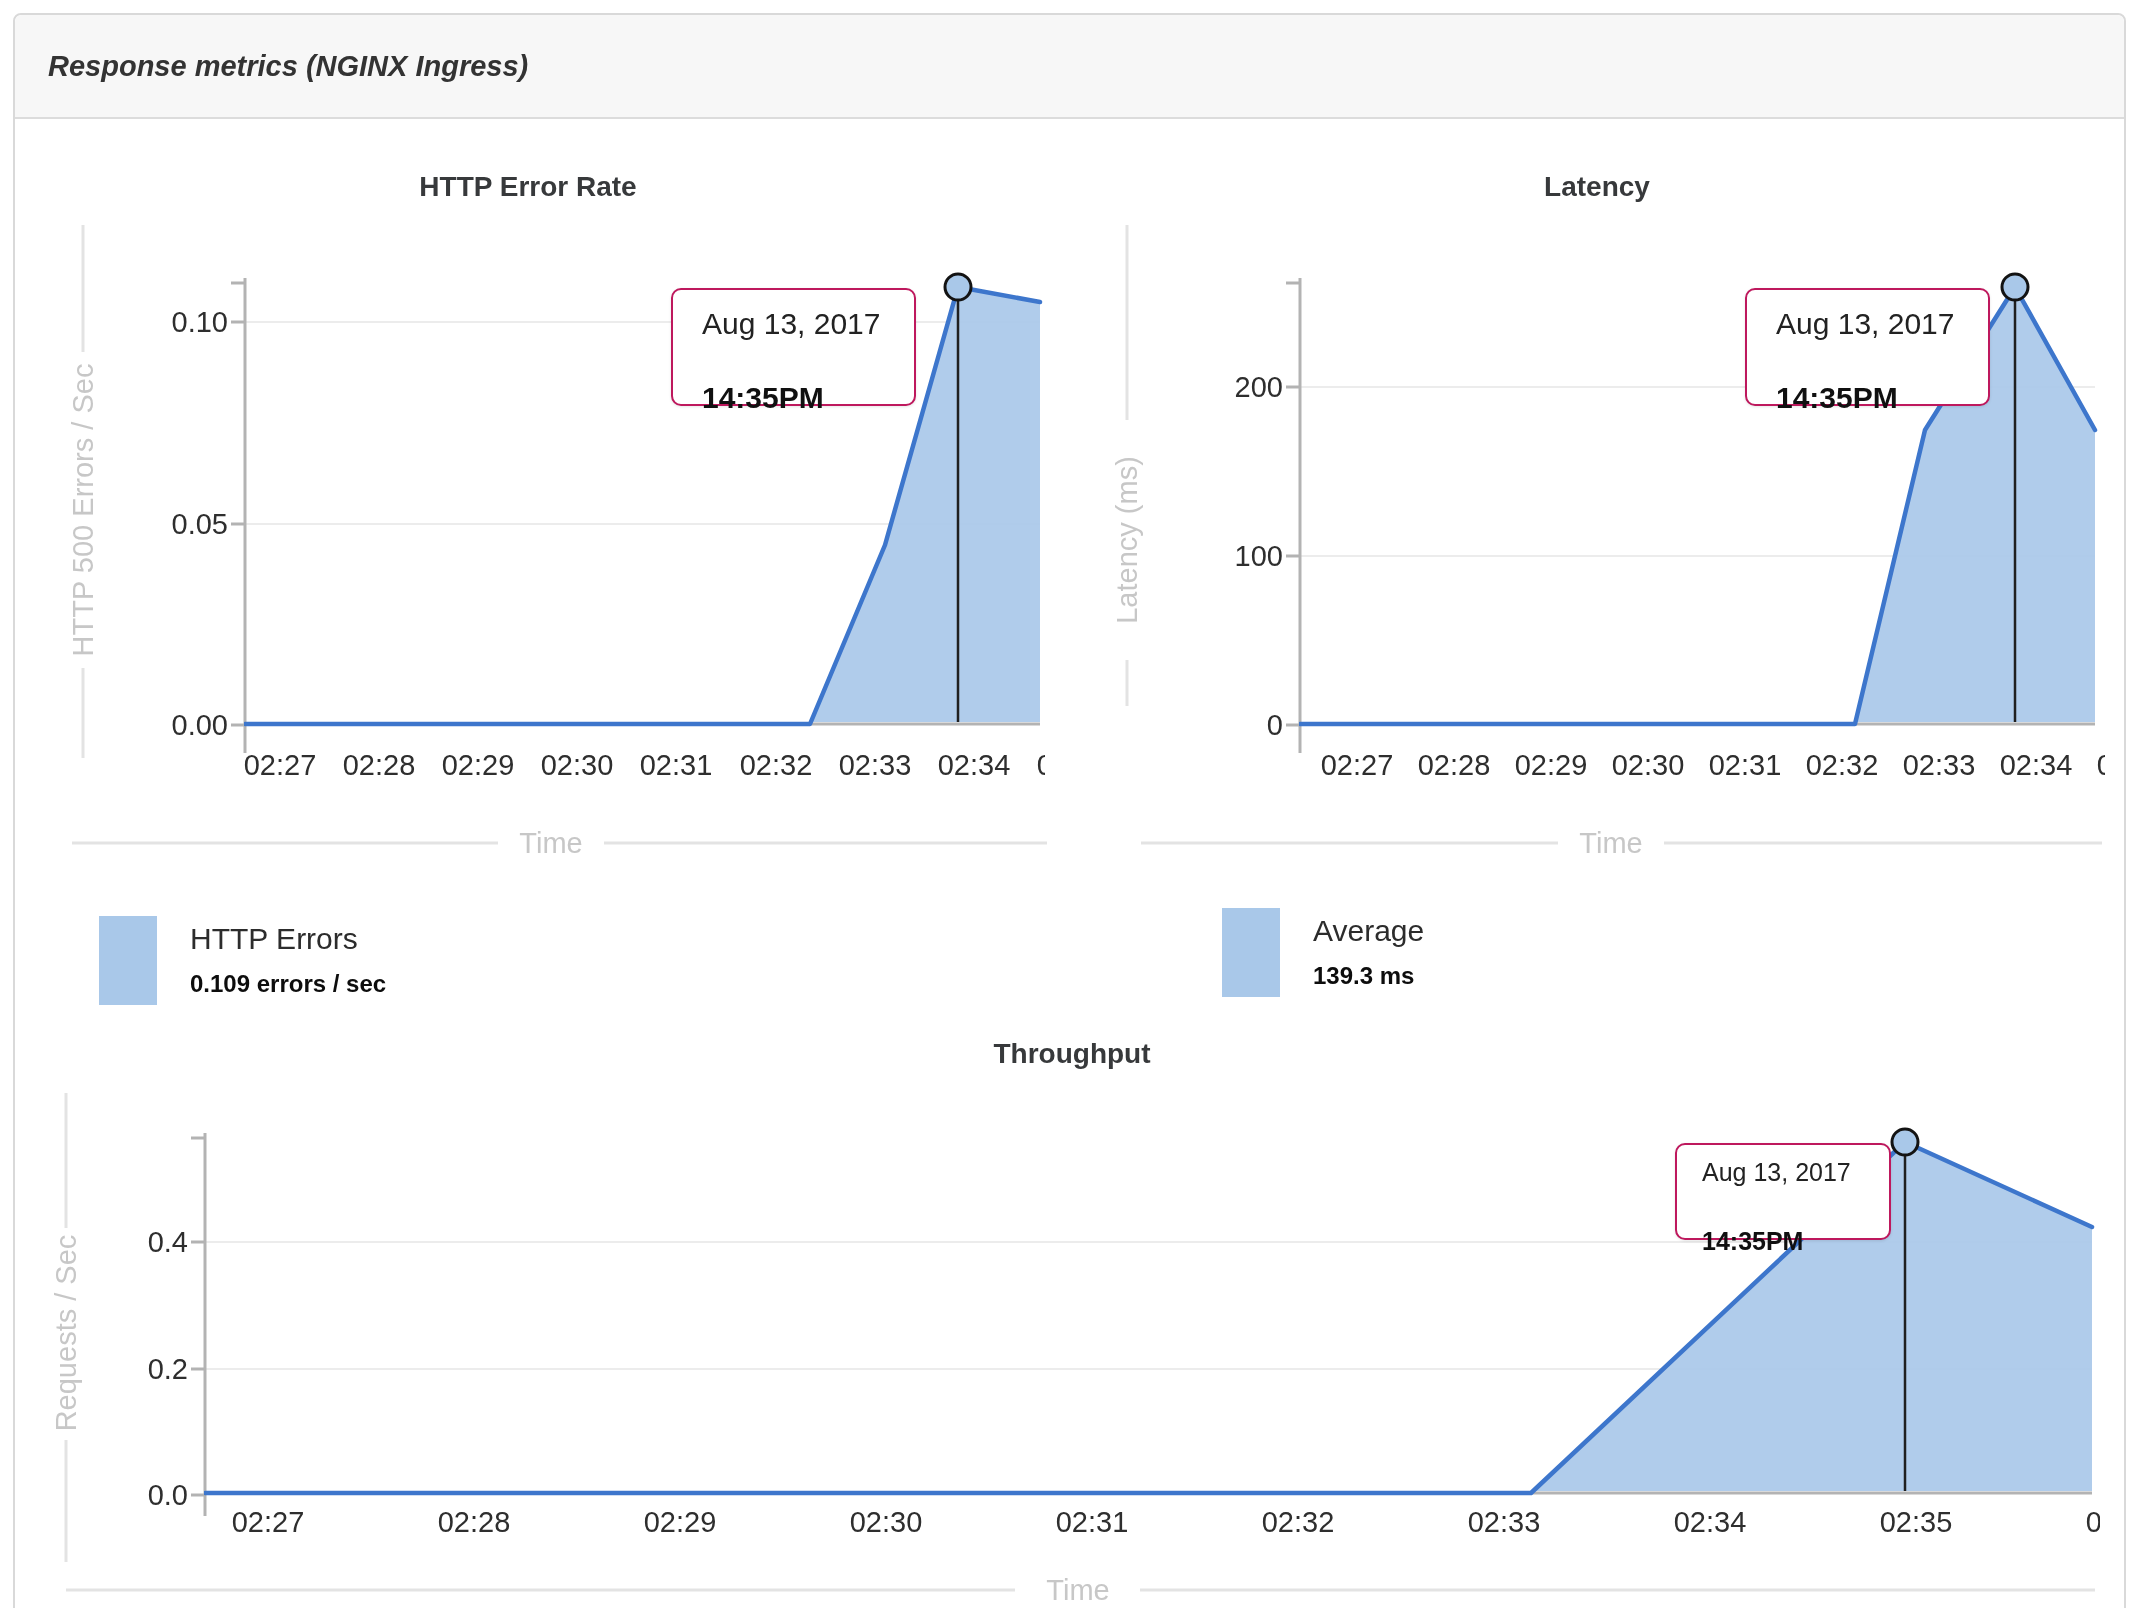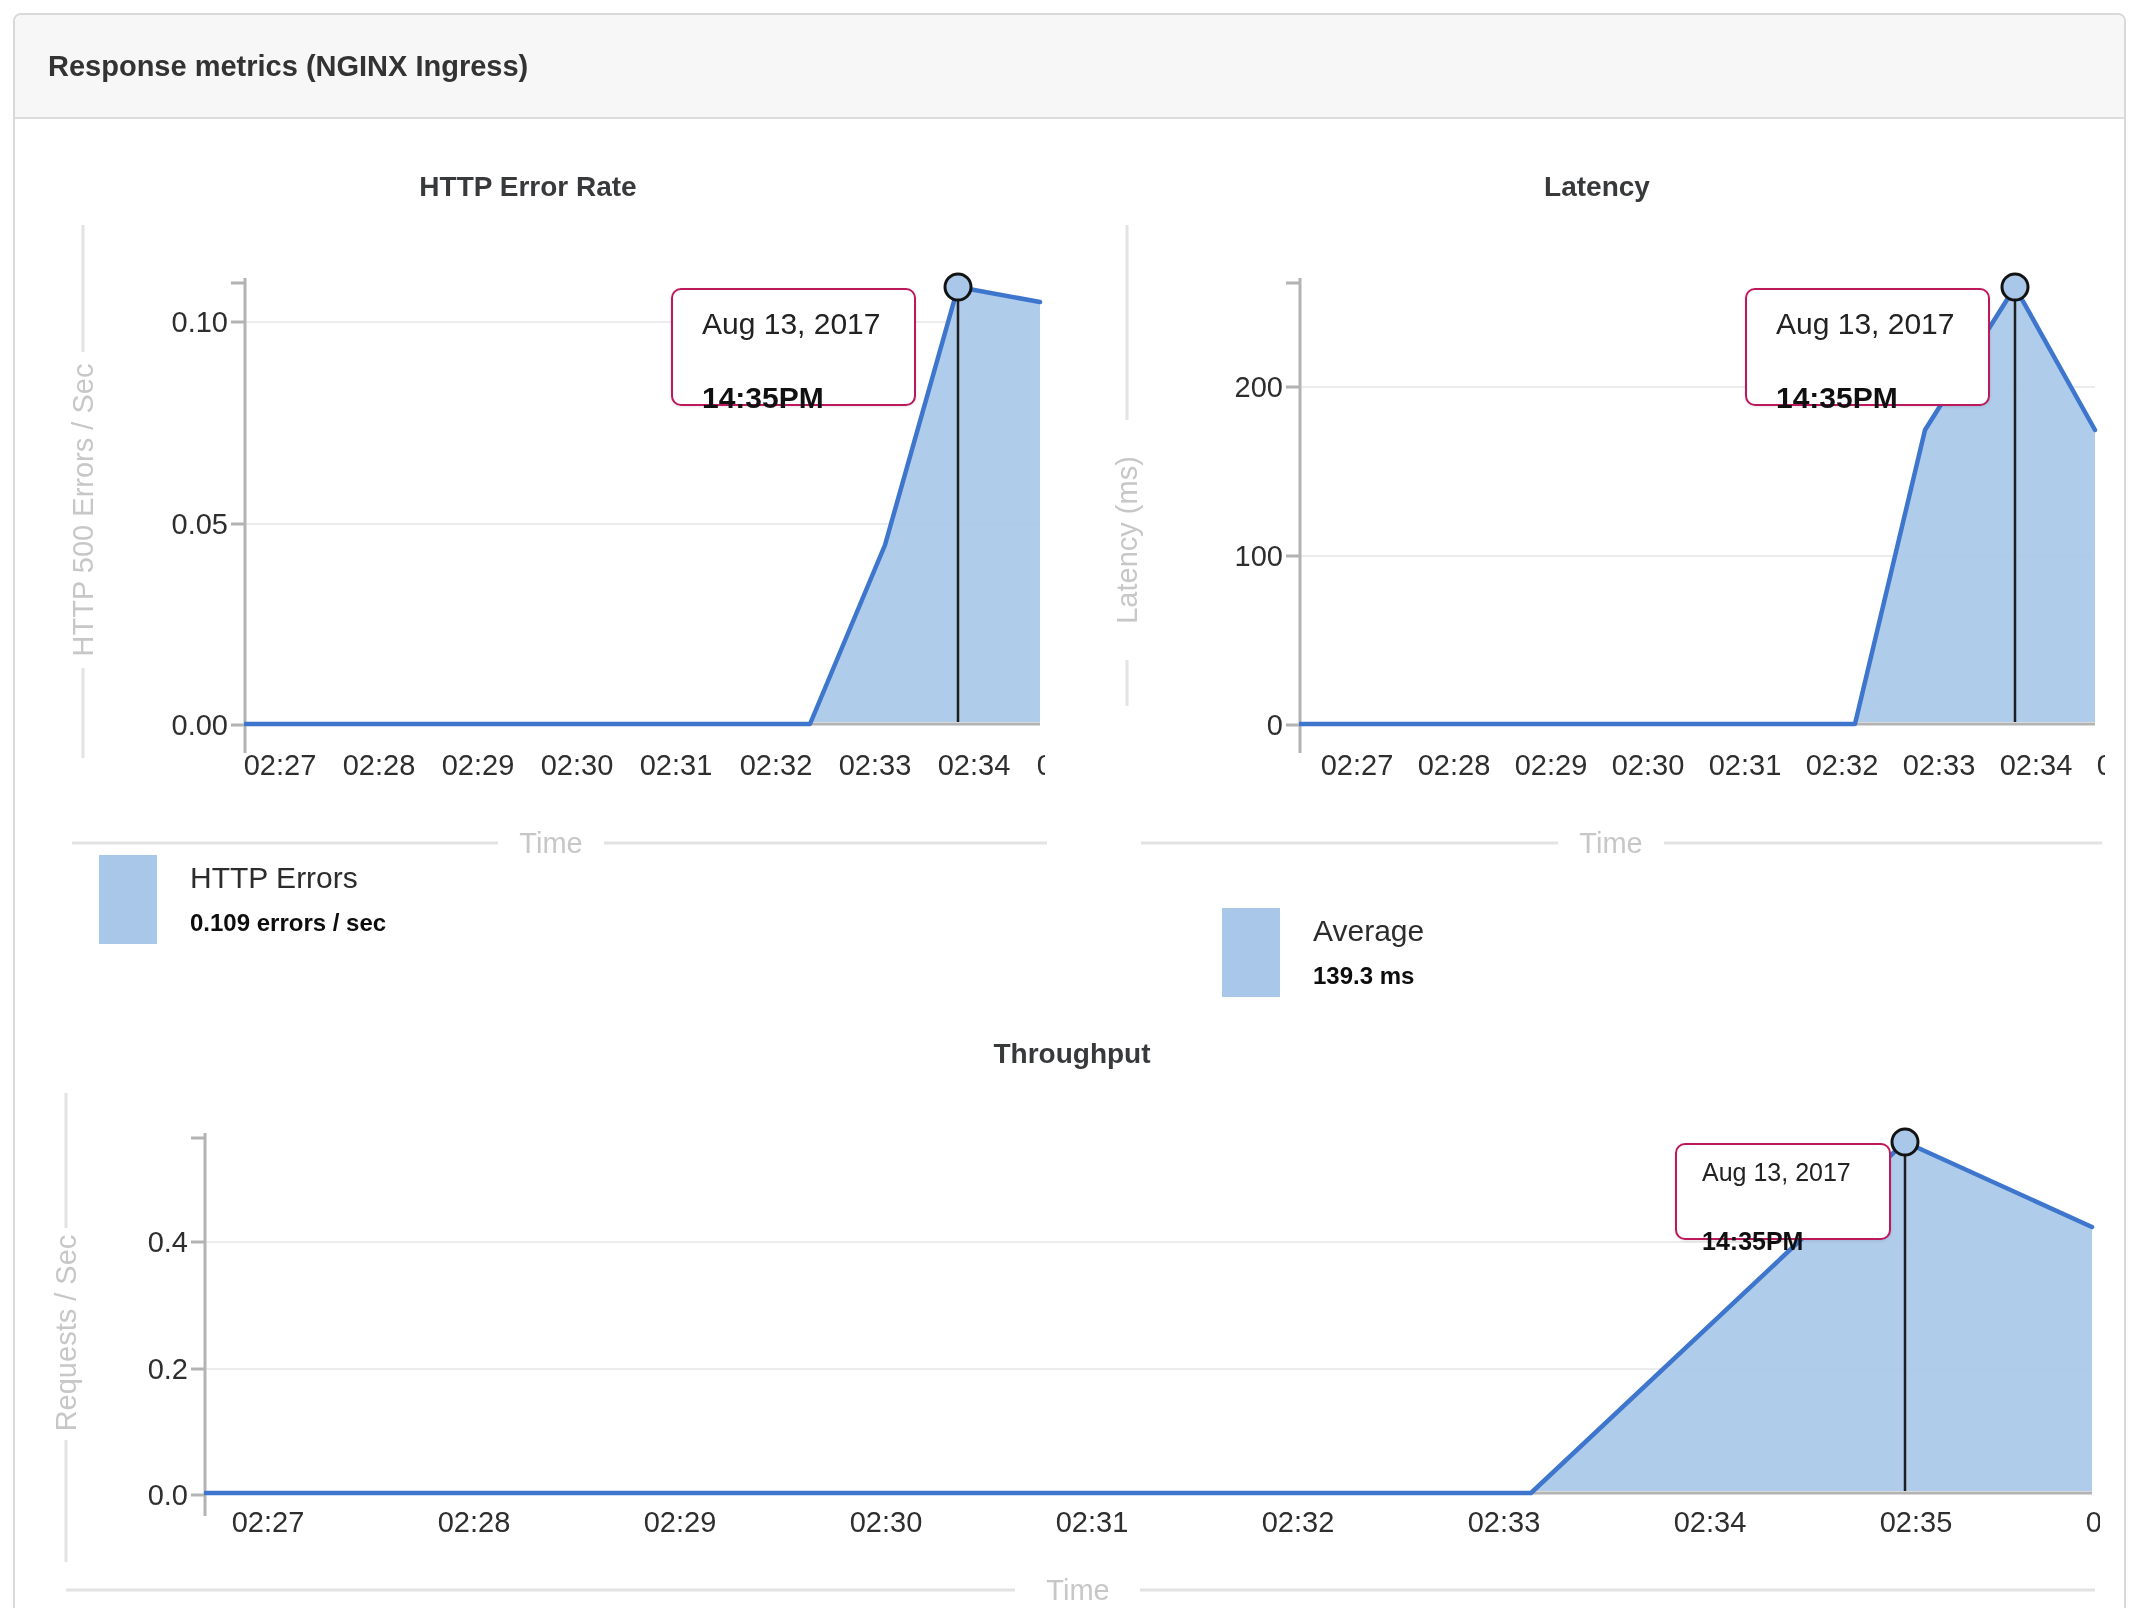--- a/index.html
+++ b/index.html
@@ -1,21 +1,21 @@
 <!DOCTYPE html>
 <html><head>
 <meta charset="utf-8">
 <style>
   html,body{margin:0;padding:0;background:#ffffff;}
   .page{position:relative;width:2142px;height:1608px;overflow:hidden;background:#fff;
         font-family:"Liberation Sans",sans-serif;}
   .card{position:absolute;left:13px;top:13px;width:2113px;height:1660px;
         border:2px solid #d9d9d9;border-radius:8px;background:#fff;box-sizing:border-box;}
   .card-header{height:102px;background:#f7f7f7;border-bottom:2px solid #dcdcdc;
-        border-radius:7px 7px 0 0;display:flex;align-items:center;padding:0 33px;}
+        border-radius:7px 7px 0 0;display:flex;align-items:center;padding:0 33px;font-style:italic;}
   .card-title{font-size:29px;font-weight:bold;color:#333;}
   svg.chart-layer{position:absolute;left:0;top:0;z-index:2;}
   svg text{font-family:"Liberation Sans",sans-serif;}
   .chart-title{font-size:28px;font-weight:bold;fill:#37393b;}
   .tick-label{font-size:29px;fill:#2e2e2e;}
   .axis-title{font-size:29px;fill:#c7c7c7;}
   .axis{stroke:#b3b3b3;stroke-width:3;fill:none;}
   .grid{stroke:#ececec;stroke-width:2;}
   .deco{stroke:#e3e3e3;stroke-width:3;}
   .series-fill{fill:#a9c8e9;fill-opacity:0.92;stroke:none;}
@@ -194,21 +194,21 @@
   </div>
   <div class="tooltip tooltip-lg" style="left:1745px;top:288px;">
     <div class="tt-date">Aug 13, 2017</div>
     <div class="tt-time">14:35PM</div>
   </div>
   <div class="tooltip tooltip-sm" style="left:1675px;top:1143px;">
     <div class="tt-date">Aug 13, 2017</div>
     <div class="tt-time">14:35PM</div>
   </div>
 
-  <div class="legend" style="left:99px;top:855px;">
+  <div class="legend" style="left:99px;top:916px;">
     <div class="swatch"></div>
     <div class="legend-text">
       <div class="legend-label">HTTP Errors</div>
       <div class="legend-value">0.109 errors / sec</div>
     </div>
   </div>
   <div class="legend" style="left:1222px;top:908px;">
     <div class="swatch"></div>
     <div class="legend-text">
       <div class="legend-label">Average</div>

